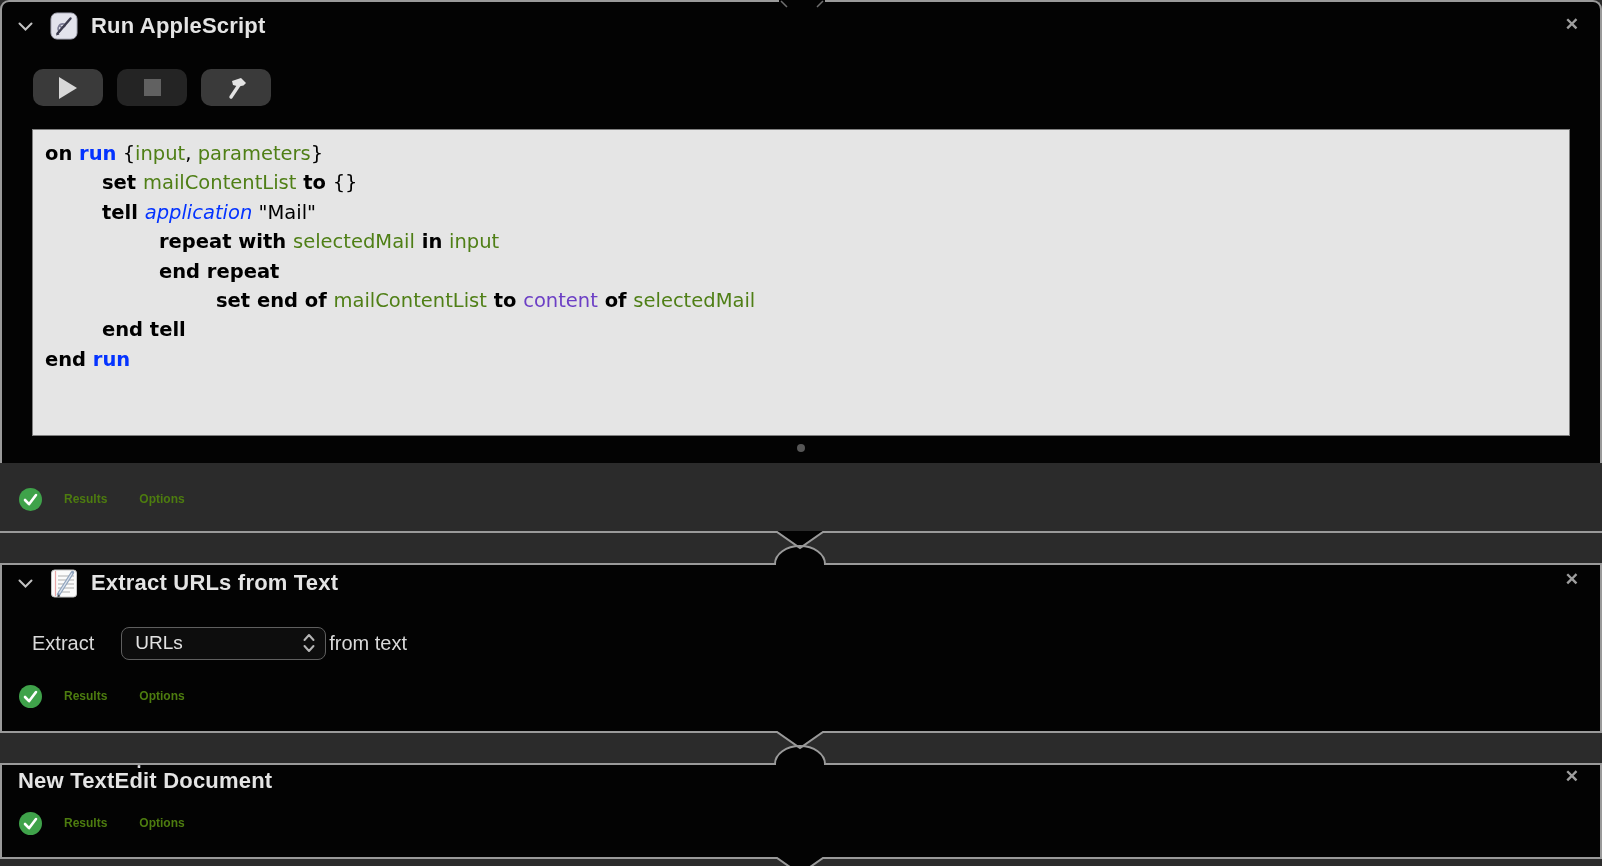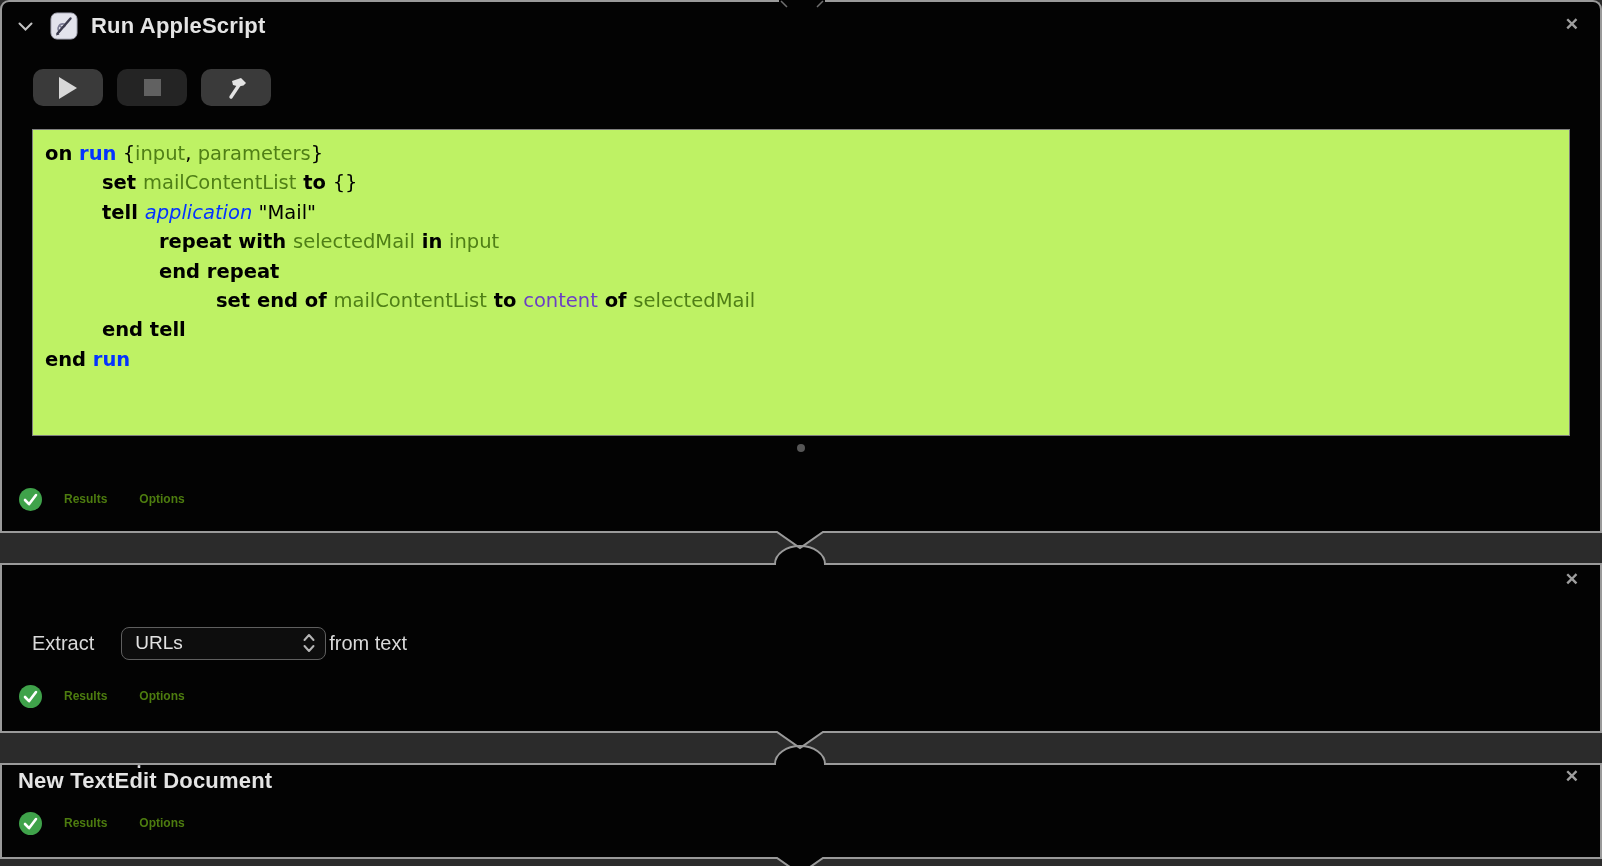--- a/index.html
+++ b/index.html
@@ -1,21 +1,21 @@
 <!DOCTYPE html>
 <html style="--cmd: #0433ff; --var: #4f7f16; --prop: #6c3fc5; --kw: #000000;"><head>
 <meta charset="utf-8">
 <style>
   html,body{margin:0;padding:0;background:#2b2b2b;}
   body{width:1602px;height:866px;overflow:hidden;font-family:"Liberation Sans",sans-serif;}
   .workflow{position:relative;width:1602px;height:866px;}
 
   
   .card{position:absolute;left:0;right:0;background:#030303;border-left:2px solid #9a9a9a;border-right:2px solid #9a9a9a;box-sizing:border-box;}
-  .card1{top:0;height:531px;border-top:2px solid #9a9a9a;border-radius:9px 9px 0 0;}
+  .card1{top:0;height:463px;border-top:2px solid #9a9a9a;border-radius:9px 9px 0 0;}
   .card2{top:565px;height:166px;}
   .card3{top:765px;height:92px;}
 
   .hdr{position:absolute;display:flex;align-items:center;}
   .hdr .chev{margin-right:17px;display:block;}
   .hdr .appicon{margin-right:13px;display:block;}
   .title{font-size:22px;font-weight:700;color:#e4e4e4;letter-spacing:.2px;white-space:nowrap;}
   .close{position:absolute;color:#9e9e9e;font-size:17px;font-weight:700;line-height:1;cursor:default;}
 
   .footer{position:absolute;display:flex;align-items:center;height:24px;}
@@ -23,21 +23,21 @@
   .footer .lbl.res{margin-left:22px;}
   .footer .lbl.opt{margin-left:32px;}
 
   
   .toolbar{position:absolute;top:67px;left:31px;display:flex;gap:14px;}
   .tbtn{width:70px;height:37px;border-radius:10px;background:#3a3a3a;display:flex;align-items:center;justify-content:center;border:none;padding:0;}
   .tbtn.disabled{background:#242424;}
   .stop-sq{width:17px;height:17px;background:#616161;}
 
   
-  .codebox{position:absolute;top:127px;left:30px;right:30px;height:307px;background:#bef264;border:1px solid #7f7f7f;box-sizing:border-box;padding:9px 0 0 12px;overflow:hidden;}
+  .codebox{position:absolute;top:127px;left:30px;right:30px;height:307px;background:#e5e5e5;border:1px solid #7f7f7f;box-sizing:border-box;padding:9px 0 0 12px;overflow:hidden;}
   .code-line{font-family:"DejaVu Sans",sans-serif;font-size:19.5px;line-height:29.4px;white-space:pre;color:#000;}
   .tok-kw{color:var(--kw,#000);font-weight:700;}
   .tok-cmd{color:var(--cmd,#0433ff);font-weight:700;}
   .tok-cls{color:var(--cmd,#0433ff);font-style:italic;}
   .tok-var{color:var(--var,#4f7f16);}
   .tok-prop{color:var(--prop,#6c3fc5);}
   .tok-pl{color:#000;}
 
   .resize-dot{position:absolute;top:442px;left:50%;margin-left:-4px;width:8px;height:8px;border-radius:50%;background:#565656;}
 
@@ -122,71 +122,91 @@
 
   <svg class="band band1" viewBox="0 0 1602 34" preserveAspectRatio="none">
     <rect x="0" y="0" width="1602" height="34" fill="#2b2b2b"></rect>
     <path d="M777,0 L800,16.5 L823,0 Z" fill="#030303"></path>
     <path d="M775,34 L775,33 A25,18 0 0 1 825,33 L825,34 Z" fill="#030303"></path>
     <path d="M0,1 L777,1 L800,17 L823,1 L1602,1" fill="none" stroke="#9a9a9a" stroke-width="2"></path>
     <path d="M0,33 L775,33 A25,18 0 0 1 825,33 L1602,33" fill="none" stroke="#9a9a9a" stroke-width="2"></path>
   </svg>
 
   <div class="card card2">
-    <div class="close" style="top:6px;right:21px;">✕</div>
-
-    <div class="param-row">
-      <div class="param-label">Extract</div>
-      <div class="popup">
-        <span class="val">URLs</span>
-        <svg width="12" height="20" viewBox="0 0 12 20">
-          <polyline points="1.5,7 6,2 10.5,7" fill="none" stroke="#b5b5b5" stroke-width="2" stroke-linecap="round" stroke-linejoin="round"></polyline>
-          <polyline points="1.5,13 6,18 10.5,13" fill="none" stroke="#b5b5b5" stroke-width="2" stroke-linecap="round" stroke-linejoin="round"></polyline>
-        </svg>
-      </div>
-      <div class="param-label suffix">from text</div>
-    </div>
-
-    <div class="footer" style="top:119px;left:17px;">
-      <svg width="23" height="23" viewBox="0 0 23 23">
-        <circle cx="11.5" cy="11.5" r="11.5" fill="#3fa24a"></circle>
-        <polyline points="6,12 10,16.2 17,7" fill="none" stroke="#ffffff" stroke-width="2.6" stroke-linecap="round" stroke-linejoin="round"></polyline>
-      </svg>
-      <div class="lbl res">Results</div>
-      <div class="lbl opt">Options</div>
-    </div>
-  </div>
-
-  <svg class="band band2" viewBox="0 0 1602 34" preserveAspectRatio="none">
-    <rect x="0" y="0" width="1602" height="34" fill="#2b2b2b"></rect>
-    <path d="M777,0 L800,16.5 L823,0 Z" fill="#030303"></path>
-    <path d="M775,34 L775,33 A25,18 0 0 1 825,33 L825,34 Z" fill="#030303"></path>
-    <path d="M0,1 L777,1 L800,17 L823,1 L1602,1" fill="none" stroke="#9a9a9a" stroke-width="2"></path>
-    <path d="M0,33 L775,33 A25,18 0 0 1 825,33 L1602,33" fill="none" stroke="#9a9a9a" stroke-width="2"></path>
-  </svg>
-
-  <div class="card card3">
-    <div class="hdr" style="top:-1px;left:16px;height:30px;flex-direction:column;">
+    <div class="hdr" style="top:2px;left:16px;height:32px;">
       <svg class="chev" width="15" height="9" viewBox="0 0 15 9">
           <polyline points="1.5,1.5 7.5,7.5 13.5,1.5" fill="none" stroke="#c2c2c2" stroke-width="2" stroke-linecap="round"></polyline>
         </svg>
       <svg class="appicon" width="28" height="31" viewBox="0 0 28 31">
         <rect x="1.5" y="2" width="25" height="27" rx="3" fill="#fbfbfb" stroke="#c4c4c4" stroke-width="1"></rect>
         <line x1="5.5" y1="3" x2="5.5" y2="28" stroke="#e9a7a7" stroke-width="1.2"></line>
         <g stroke="#bdbdbd" stroke-width="1.2">
           <line x1="8" y1="8" x2="24" y2="8"></line>
             <line x1="8" y1="12" x2="24" y2="12"></line>
           <line x1="8" y1="16" x2="24" y2="16"></line>
             <line x1="8" y1="20" x2="24" y2="20"></line>
           <line x1="8" y1="24" x2="20" y2="24"></line>
         </g>
         <line x1="8.5" y1="26.5" x2="22.5" y2="4.5" stroke="#8fa3bd" stroke-width="3.4" stroke-linecap="round"></line>
         <line x1="9.2" y1="25.4" x2="22" y2="5.2" stroke="#dfe6ef" stroke-width="1.2"></line>
         <path d="M8.5,26.5 L7,29.5 L10.4,28.2 Z" fill="#4a4a4a"></path>
       </svg>
+      <div class="title">Extract URLs from Text</div>
+    </div>
+    <div class="close" style="top:6px;right:21px;">✕</div>
+
+    <div class="param-row">
+      <div class="param-label">Extract</div>
+      <div class="popup">
+        <span class="val">URLs</span>
+        <svg width="12" height="20" viewBox="0 0 12 20">
+          <polyline points="1.5,7 6,2 10.5,7" fill="none" stroke="#b5b5b5" stroke-width="2" stroke-linecap="round" stroke-linejoin="round"></polyline>
+          <polyline points="1.5,13 6,18 10.5,13" fill="none" stroke="#b5b5b5" stroke-width="2" stroke-linecap="round" stroke-linejoin="round"></polyline>
+        </svg>
+      </div>
+      <div class="param-label suffix">from text</div>
+    </div>
+
+    <div class="footer" style="top:119px;left:17px;">
+      <svg width="23" height="23" viewBox="0 0 23 23">
+        <circle cx="11.5" cy="11.5" r="11.5" fill="#3fa24a"></circle>
+        <polyline points="6,12 10,16.2 17,7" fill="none" stroke="#ffffff" stroke-width="2.6" stroke-linecap="round" stroke-linejoin="round"></polyline>
+      </svg>
+      <div class="lbl res">Results</div>
+      <div class="lbl opt">Options</div>
+    </div>
+  </div>
+
+  <svg class="band band2" viewBox="0 0 1602 34" preserveAspectRatio="none">
+    <rect x="0" y="0" width="1602" height="34" fill="#2b2b2b"></rect>
+    <path d="M777,0 L800,16.5 L823,0 Z" fill="#030303"></path>
+    <path d="M775,34 L775,33 A25,18 0 0 1 825,33 L825,34 Z" fill="#030303"></path>
+    <path d="M0,1 L777,1 L800,17 L823,1 L1602,1" fill="none" stroke="#9a9a9a" stroke-width="2"></path>
+    <path d="M0,33 L775,33 A25,18 0 0 1 825,33 L1602,33" fill="none" stroke="#9a9a9a" stroke-width="2"></path>
+  </svg>
+
+  <div class="card card3">
+    <div class="hdr" style="top:-1px;left:16px;height:30px;flex-direction:column;">
+      <svg class="chev" width="15" height="9" viewBox="0 0 15 9">
+          <polyline points="1.5,1.5 7.5,7.5 13.5,1.5" fill="none" stroke="#c2c2c2" stroke-width="2" stroke-linecap="round"></polyline>
+        </svg>
+      <svg class="appicon" width="28" height="31" viewBox="0 0 28 31">
+        <rect x="1.5" y="2" width="25" height="27" rx="3" fill="#fbfbfb" stroke="#c4c4c4" stroke-width="1"></rect>
+        <line x1="5.5" y1="3" x2="5.5" y2="28" stroke="#e9a7a7" stroke-width="1.2"></line>
+        <g stroke="#bdbdbd" stroke-width="1.2">
+          <line x1="8" y1="8" x2="24" y2="8"></line>
+            <line x1="8" y1="12" x2="24" y2="12"></line>
+          <line x1="8" y1="16" x2="24" y2="16"></line>
+            <line x1="8" y1="20" x2="24" y2="20"></line>
+          <line x1="8" y1="24" x2="20" y2="24"></line>
+        </g>
+        <line x1="8.5" y1="26.5" x2="22.5" y2="4.5" stroke="#8fa3bd" stroke-width="3.4" stroke-linecap="round"></line>
+        <line x1="9.2" y1="25.4" x2="22" y2="5.2" stroke="#dfe6ef" stroke-width="1.2"></line>
+        <path d="M8.5,26.5 L7,29.5 L10.4,28.2 Z" fill="#4a4a4a"></path>
+      </svg>
       <div class="title">New TextEdit Document</div>
     </div>
     <div class="close" style="top:3px;right:21px;">✕</div>
 
     <div class="footer" style="top:46px;left:17px;">
       <svg width="23" height="23" viewBox="0 0 23 23">
         <circle cx="11.5" cy="11.5" r="11.5" fill="#3fa24a"></circle>
         <polyline points="6,12 10,16.2 17,7" fill="none" stroke="#ffffff" stroke-width="2.6" stroke-linecap="round" stroke-linejoin="round"></polyline>
       </svg>
       <div class="lbl res">Results</div>

